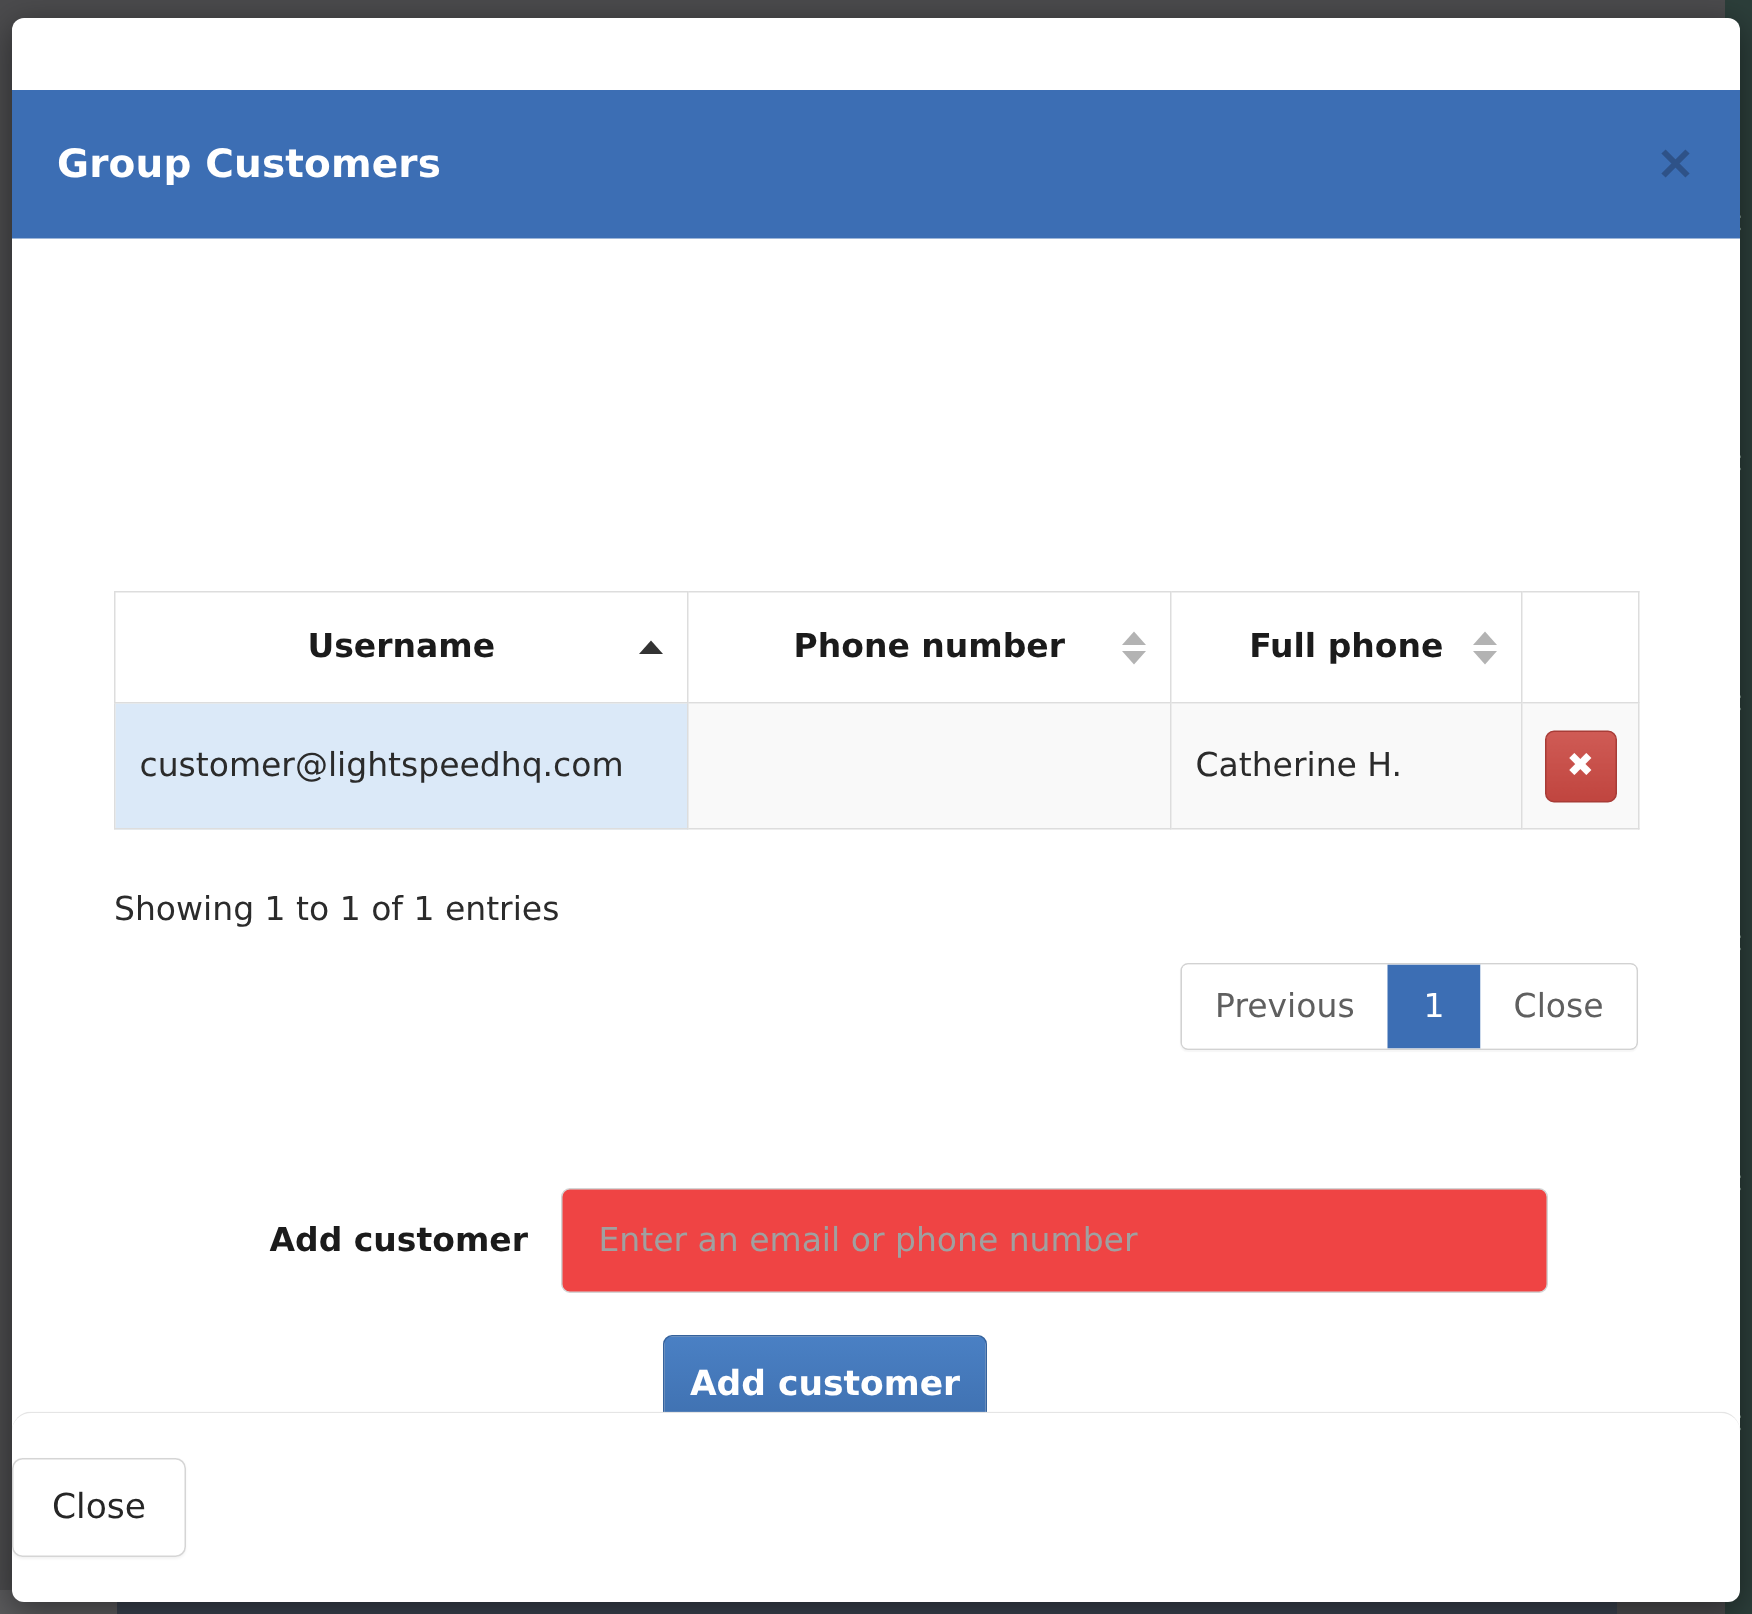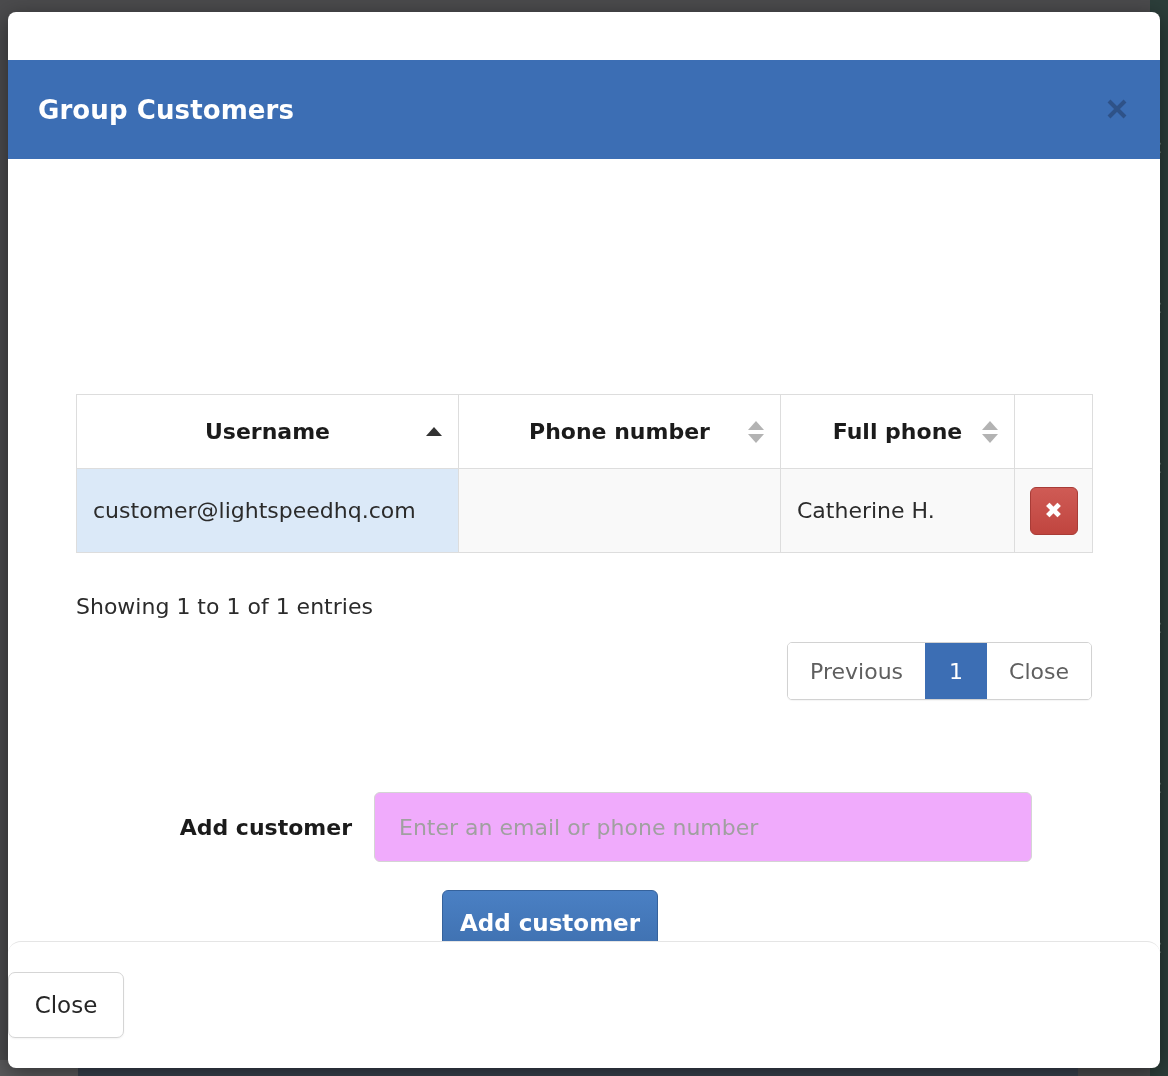--- a/index.html
+++ b/index.html
@@ -324,21 +324,21 @@
   #add-customer-input {
     width: 658px;
     height: 70px;
     border: 1px solid #d4d4d4;
     border-radius: 6px;
     font-size: 22px;
     color: #333;
     padding: 0 24px;
     box-sizing: border-box;
     outline: none;
-    background: #f0abfc;
+    background: #ef4444;
     font-family: "DejaVu Sans", "Liberation Sans", sans-serif;
   }
   #add-customer-input::placeholder { color: #a0a0a0; }
 
   #add-customer-button {
     position: absolute;
     top: 731px;
     left: 434px;
     width: 216px;
     height: 66px;

